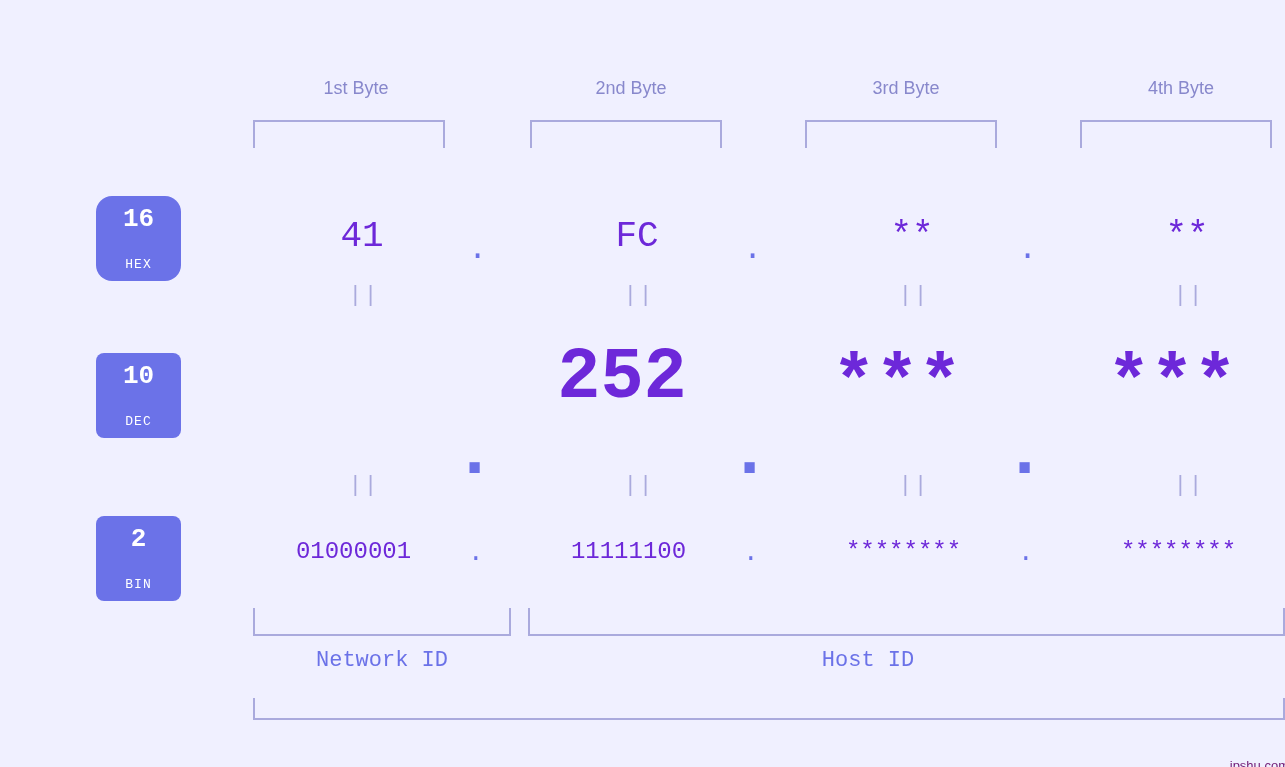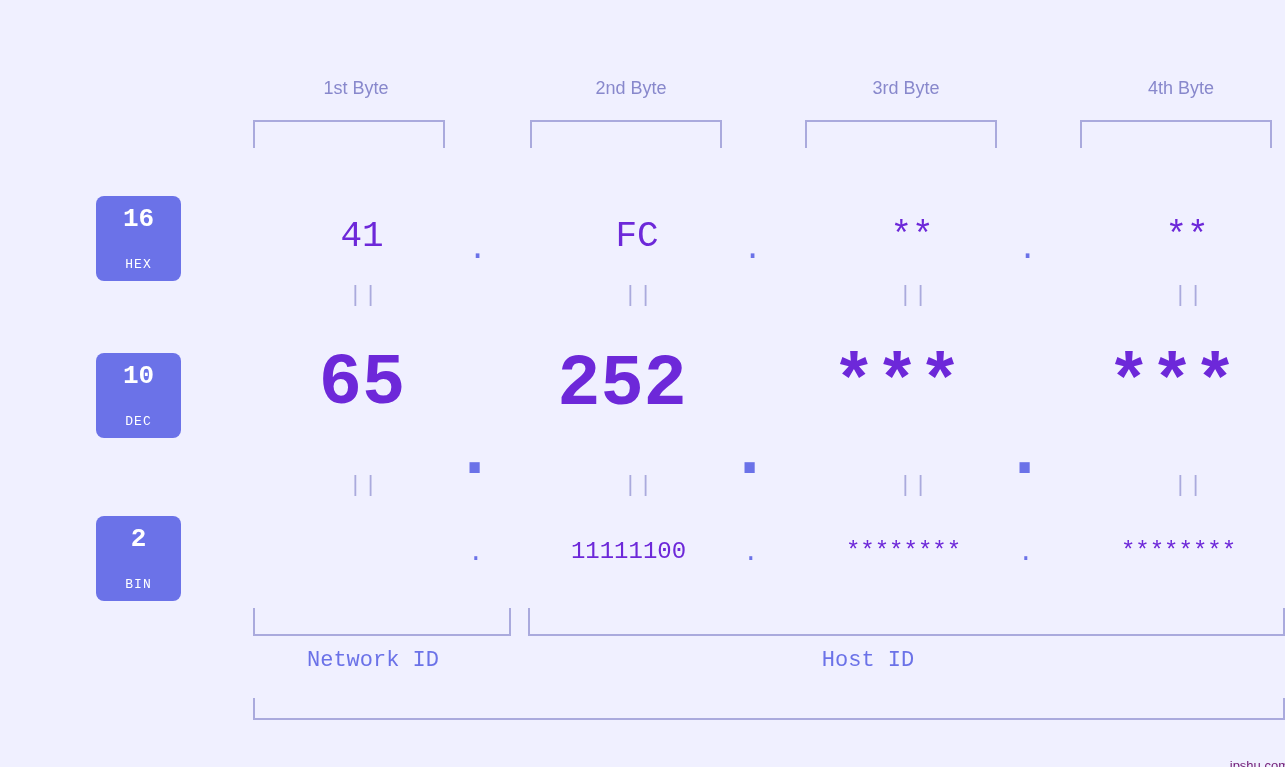--- a/index.html
+++ b/index.html
@@ -140,21 +140,21 @@
   <div class="col-header" style="left: 218px;">1st Byte</div>
   <div class="col-header" style="left: 493px;">2nd Byte</div>
   <div class="col-header" style="left: 768px;">3rd Byte</div>
   <div class="col-header" style="left: 1043px;">4th Byte</div>
 
   <div class="col-header-line" style="left: 205px; width: 192px;"></div>
   <div class="col-header-line" style="left: 482px; width: 192px;"></div>
   <div class="col-header-line" style="left: 757px; width: 192px;"></div>
   <div class="col-header-line" style="left: 1032px; width: 192px;"></div>
 
-  <div class="blue-badge" style="top: 148px;">
+  <div class="blue-badge" style="top: 148px; border-radius: 16px;">
     <span class="badge-number">16</span>
     <span class="badge-label">HEX</span>
   </div>
 
   <div class="byte-value small" style="top: 168px; left: 218px; width: 192px;">41</div>
   <div class="byte-value small" style="top: 168px; left: 493px; width: 192px;">FC</div>
   <div class="byte-value small" style="top: 168px; left: 768px; width: 192px;">**</div>
   <div class="byte-value small" style="top: 168px; left: 1043px; width: 192px;">**</div>
 
   <div class="dot" style="top: 183px; left: 420px; font-size: 32px;">.</div>
@@ -164,52 +164,52 @@
   <div class="equals-sign" style="top: 235px; left: 286px; width: 60px;">||</div>
   <div class="equals-sign" style="top: 235px; left: 561px; width: 60px;">||</div>
   <div class="equals-sign" style="top: 235px; left: 836px; width: 60px;">||</div>
   <div class="equals-sign" style="top: 235px; left: 1111px; width: 60px;">||</div>
 
   <div class="blue-badge" style="top: 305px;">
     <span class="badge-number">10</span>
     <span class="badge-label">DEC</span>
   </div>
 
-  <div class="byte-value large" style="top: 295px; left: 218px; width: 192px;">65</div>
-  <div class="byte-value large" style="top: 296px; left: 463px; width: 222px;">252</div>
+  <div class="byte-value large" style="top: 289px; left: 463px; width: 222px;">252</div>
   <div class="byte-value large" style="top: 295px; left: 738px; width: 222px;">***</div>
   <div class="byte-value large" style="top: 295px; left: 1013px; width: 222px;">***</div>
 
   <div class="dot" style="top: 365px; left: 405px; font-size: 72px; font-weight: bold;">.</div>
   <div class="dot" style="top: 365px; left: 680px; font-size: 72px; font-weight: bold;">.</div>
   <div class="dot" style="top: 365px; left: 955px; font-size: 72px; font-weight: bold;">.</div>
 
   <div class="equals-sign" style="top: 425px; left: 286px; width: 60px;">||</div>
   <div class="equals-sign" style="top: 425px; left: 561px; width: 60px;">||</div>
   <div class="equals-sign" style="top: 425px; left: 836px; width: 60px;">||</div>
   <div class="equals-sign" style="top: 425px; left: 1111px; width: 60px;">||</div>
 
   <div class="blue-badge" style="top: 468px;">
     <span class="badge-number">2</span>
     <span class="badge-label">BIN</span>
   </div>
 
+  <div class="byte-value mono" style="top: 490px; left: 178px; width: 255px;">01000001</div>
   <div class="byte-value mono" style="top: 490px; left: 453px; width: 255px;">11111100</div>
   <div class="byte-value mono" style="top: 490px; left: 728px; width: 255px;">********</div>
   <div class="byte-value mono" style="top: 490px; left: 1003px; width: 255px;">********</div>
 
   <div class="dot" style="top: 490px; left: 420px; font-size: 26px;">.</div>
   <div class="dot" style="top: 490px; left: 695px; font-size: 26px;">.</div>
   <div class="dot" style="top: 490px; left: 970px; font-size: 26px;">.</div>
 
   <div class="bracket-line" style="left: 205px; top: 560px; width: 258px; height: 28px;"></div>
 
   <div class="bracket-line" style="left: 480px; top: 560px; width: 757px; height: 28px;"></div>
 
-  <div class="section-label" style="top: 600px; left: 196px; width: 258px;">Network ID</div>
+  <div class="section-label" style="top: 600px; left: 205px; width: 258px;">Network ID</div>
 
   <div class="section-label" style="top: 600px; left: 620px; width: 400px;">Host ID</div>
 
   <div class="bottom-bracket-line" style="left: 205px; top: 650px; width: 1032px; height: 22px;"></div>
 
 
   <div class="watermark">ipshu.com</div>
 
 </div>
 

